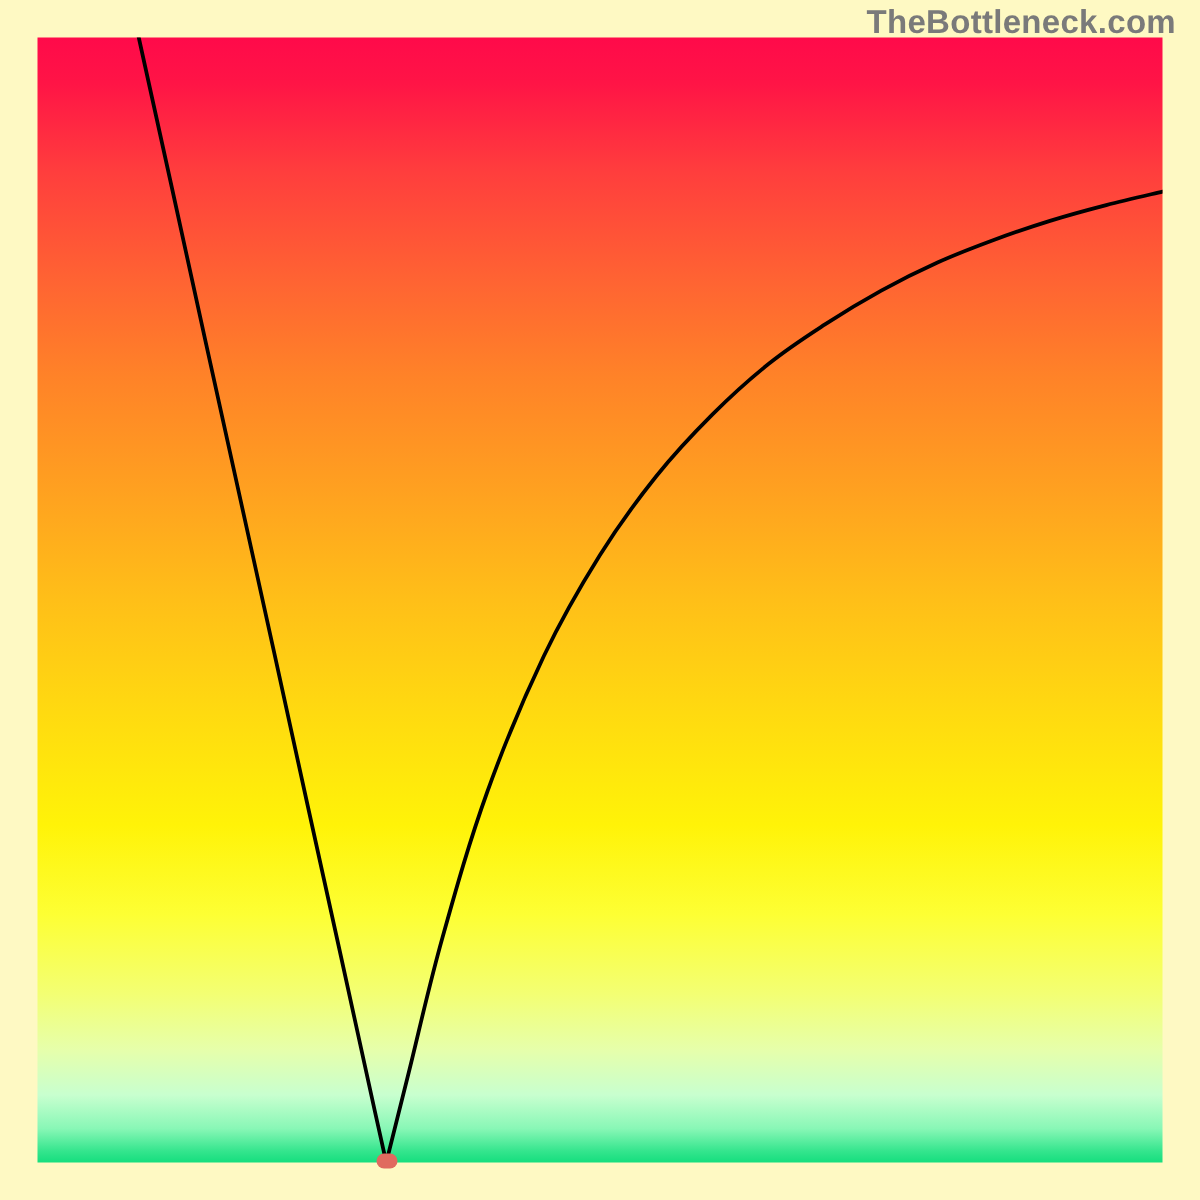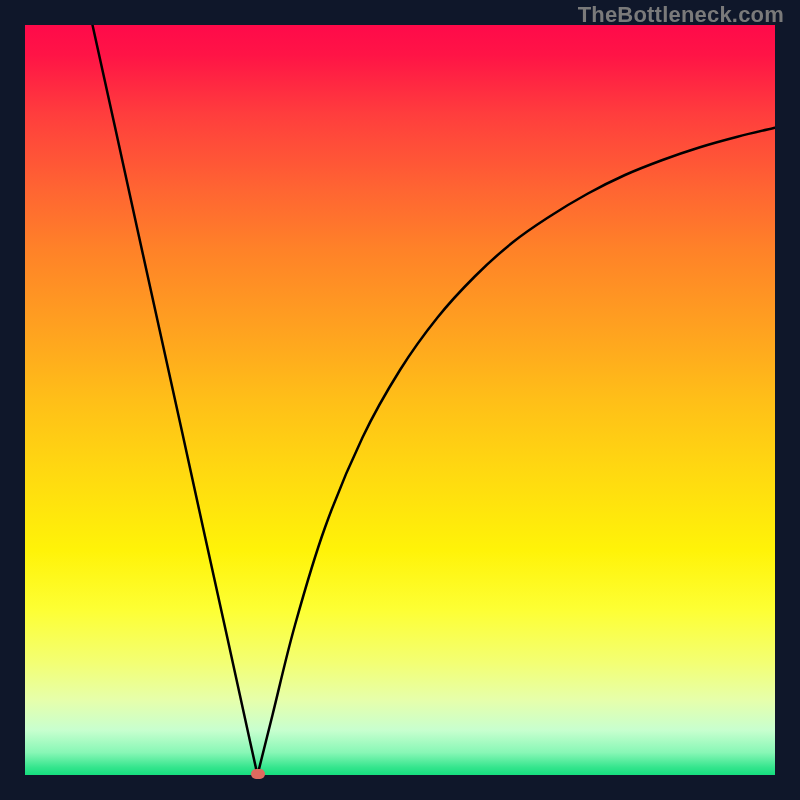--- a/index.html
+++ b/index.html
@@ -8,21 +8,21 @@
     width: 800px;
     height: 800px;
     background: #000;
     font-family: Arial, Helvetica, sans-serif;
     overflow: hidden;
   }
   .outer {
     position: relative;
     width: 800px;
     height: 800px;
-    background: #0f172a;
+    background: #fef9c3;
   }
   .watermark {
     position: absolute;
     top: 2px;
     right: 16px;
     color: #7a7a7a;
     font-size: 22px;
     font-weight: 600;
     letter-spacing: 0.2px;
     z-index: 10;

